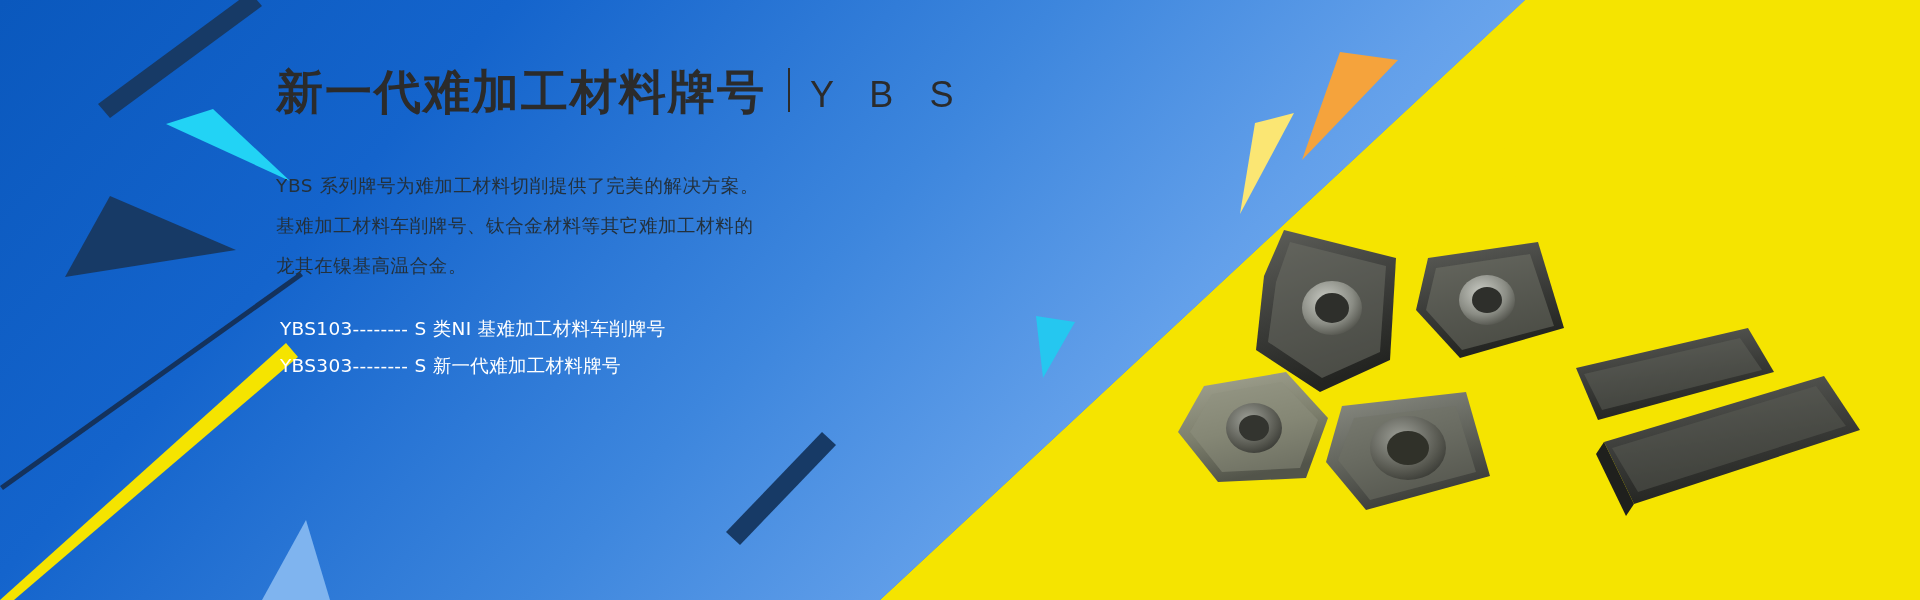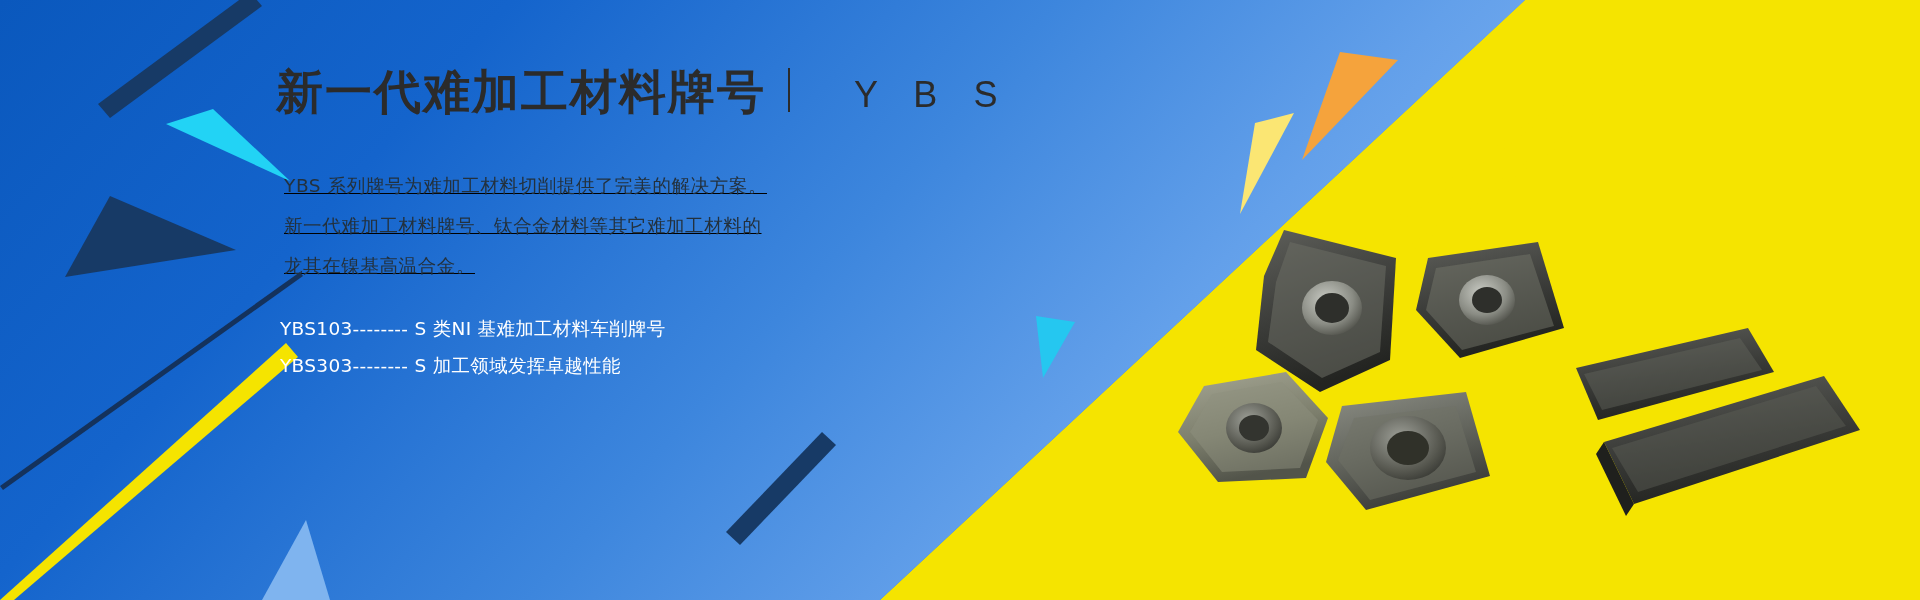--- a/index.html
+++ b/index.html
@@ -18,23 +18,23 @@
   .deco svg { display:block; width:100%; height:100%; }
 
   
   .content { position:absolute; left:276px; top:0; width:820px; height:600px; z-index:6; }
 
   .title-row { position:absolute; top:68px; left:0; display:flex; align-items:flex-end; }
   .title-cn { font-size:47px; font-weight:700; color:#2b2b2b; letter-spacing:2px;
               line-height:1; white-space:nowrap; font-family:"DejaVu Sans",sans-serif; }
   .title-div { width:2px; height:44px; background:#2b2b2b; margin:0 20px 3px 22px; }
   .title-en { font-size:36px; font-weight:400; color:#2b2b2b; letter-spacing:13px;
-              line-height:1; padding-bottom:2px; white-space:nowrap;margin-left:44px; }
-
-  .para { position:absolute; top:166px; left:8px; width:760px;text-decoration:underline; }
+              line-height:1; padding-bottom:2px; white-space:nowrap; }
+
+  .para { position:absolute; top:166px; left:0; width:760px; }
   .para p { font-size:18.5px; color:#23313d; line-height:40px; letter-spacing:0.6px;
             font-family:"DejaVu Sans",sans-serif; white-space:nowrap; }
 
   .skus { position:absolute; top:310px; left:4px; }
   .skus .sku { font-size:18.5px; color:#ffffff; font-weight:400; line-height:37px;
                letter-spacing:0.3px; white-space:nowrap; font-family:"DejaVu Sans",sans-serif; }
 
   
   .products { position:absolute; right:0; bottom:0; width:760px; height:420px; z-index:5; }
   .products svg { display:block; width:100%; height:100%; }
@@ -186,23 +186,23 @@
   <div class="content">
 
     <div class="title-row">
       <span class="title-cn">新一代难加工材料牌号</span>
       <span class="title-div"></span>
       <span class="title-en">Y B S</span>
     </div>
 
     <div class="para">
       <p>YBS 系列牌号为难加工材料切削提供了完美的解决方案。</p>
-      <p>新一代难加工材料牌号、钛合金材料等其它难加工材料的</p>
+      <p>基难加工材料车削牌号、钛合金材料等其它难加工材料的</p>
       <p>龙其在镍基高温合金。</p>
     </div>
 
     <div class="skus">
       <div class="sku">YBS103-------- S 类NI 基难加工材料车削牌号</div>
-      <div class="sku">YBS303-------- S 加工领域发挥卓越性能</div>
+      <div class="sku">YBS303-------- S 新一代难加工材料牌号</div>
     </div>
 
   </div>
 </div>
 
 </body></html>

